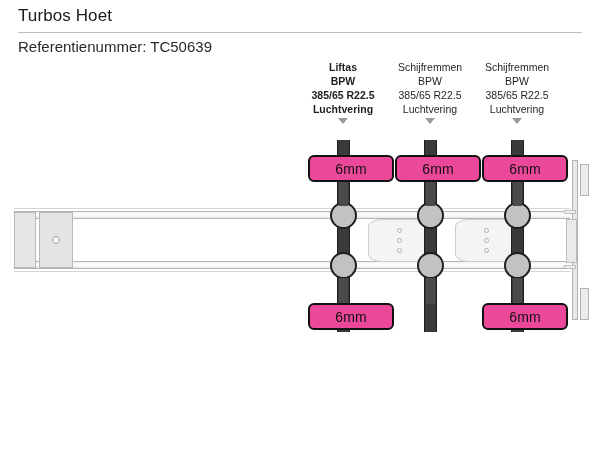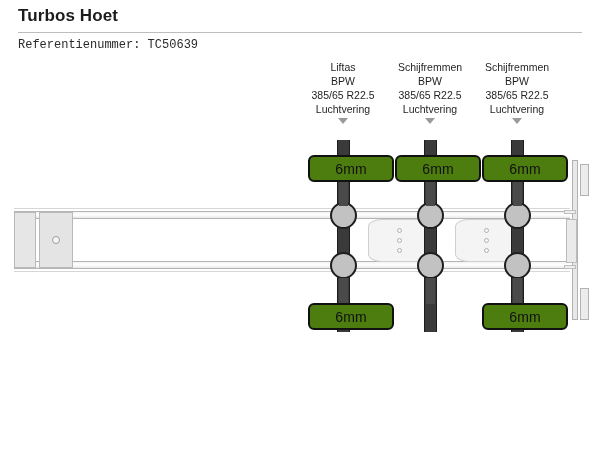--- a/index.html
+++ b/index.html
@@ -21,41 +21,40 @@
     position: absolute;
     left: 0; top: 0;
     width: 600px;
     height: 33px;
   }
   #page-title {
     position: absolute;
     left: 18px;
     top: 6px;
     font-size: 17px;
-    font-weight: 700;
+    font-weight: 400;
     color: #1b1b1b;
     letter-spacing: 0.1px;
     white-space: nowrap;
   }
   #header-rule {
     position: absolute;
     left: 18px;
     top: 32px;
     width: 564px;
     height: 1px;
     background: #bdbdbd;
   }
   #reference-line {
     position: absolute;
     left: 18px;
     top: 38px;
-    font-size: 12px;
+    font-size: 15px;
     color: #2a2a2a;
     white-space: nowrap;
-    font-family: Liberation Mono, monospace;
   }
 
   
   #diagram {
     position: absolute;
     left: 0;
     top: 0;
     width: 600px;
     height: 450px;
   }
@@ -249,21 +248,21 @@
   
   .depth-stem {
     position: absolute;
     width: 9px;
     background: #4a4a4a;
   }
   .depth-label {
     position: absolute;
     width: 86px;
     height: 27px;
-    background: #4d7c0f;
+    background: #ec4899;
     border: 2px solid #111111;
     border-radius: 6px;
     box-sizing: border-box;
     display: flex;
     align-items: center;
     justify-content: center;
     font-size: 14px;
     color: #111111;
     letter-spacing: 0.2px;
   }
@@ -274,21 +273,21 @@
 <body>
 
 <div id="header">
   <div id="page-title">Turbos Hoet</div>
   <div id="header-rule"></div>
   <div id="reference-line">Referentienummer: TC50639</div>
 </div>
 
 <div id="diagram">
 
-  <div class="axle-spec" style="left:299px;">
+  <div class="axle-spec" style="left:299px;font-weight:bold;">
     <span class="spec-line">Liftas</span>
     <span class="spec-line">BPW</span>
     <span class="spec-line">385/65 R22.5</span>
     <span class="spec-line">Luchtvering</span>
     <span class="spec-arrow"></span>
   </div>
 
   <div class="axle-spec" style="left:386px;">
     <span class="spec-line">Schijfremmen</span>
     <span class="spec-line">BPW</span>

